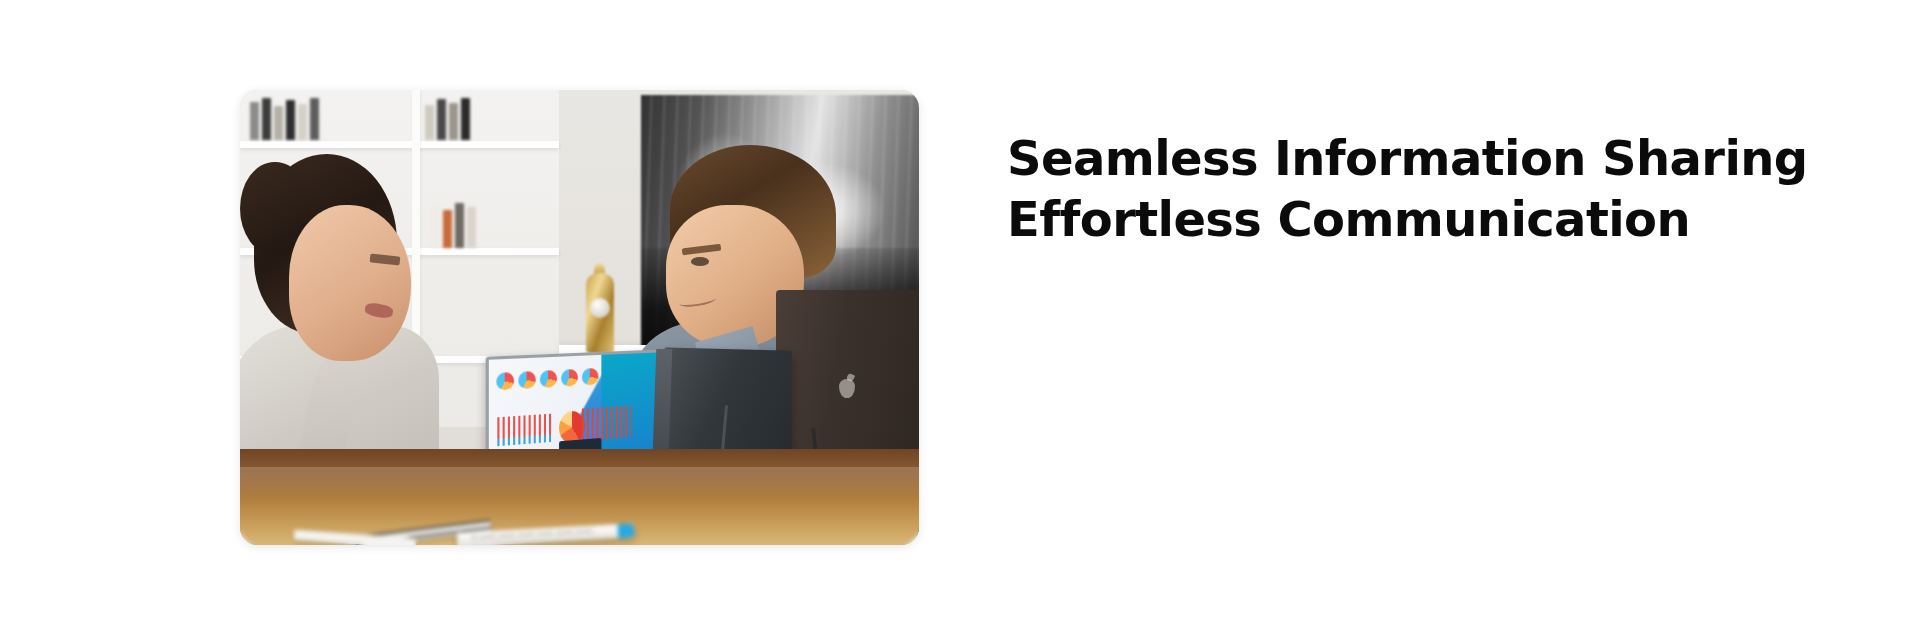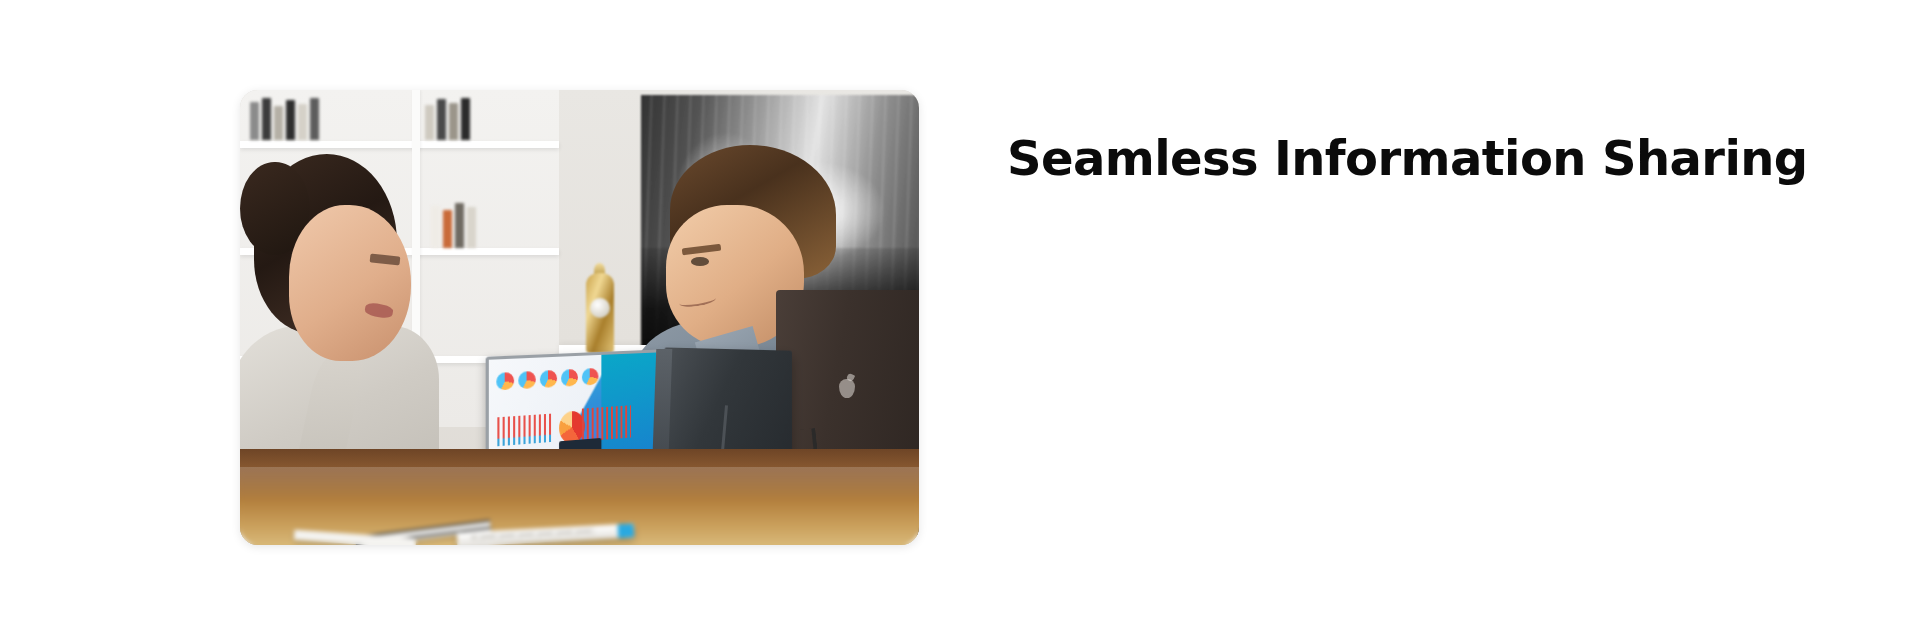--- a/index.html
+++ b/index.html
@@ -757,16 +757,17 @@
         </div>
       </div>
 
       <div class="blur-foreground"></div>
     </div>
   </div>
 
   <div class="copy">
     <h2 class="headline">
       <span class="line">Seamless Information Sharing</span>
+      <span class="line">Effortless Communication</span>
     </h2>
   </div>
 
 </div>
 
 </body></html>

